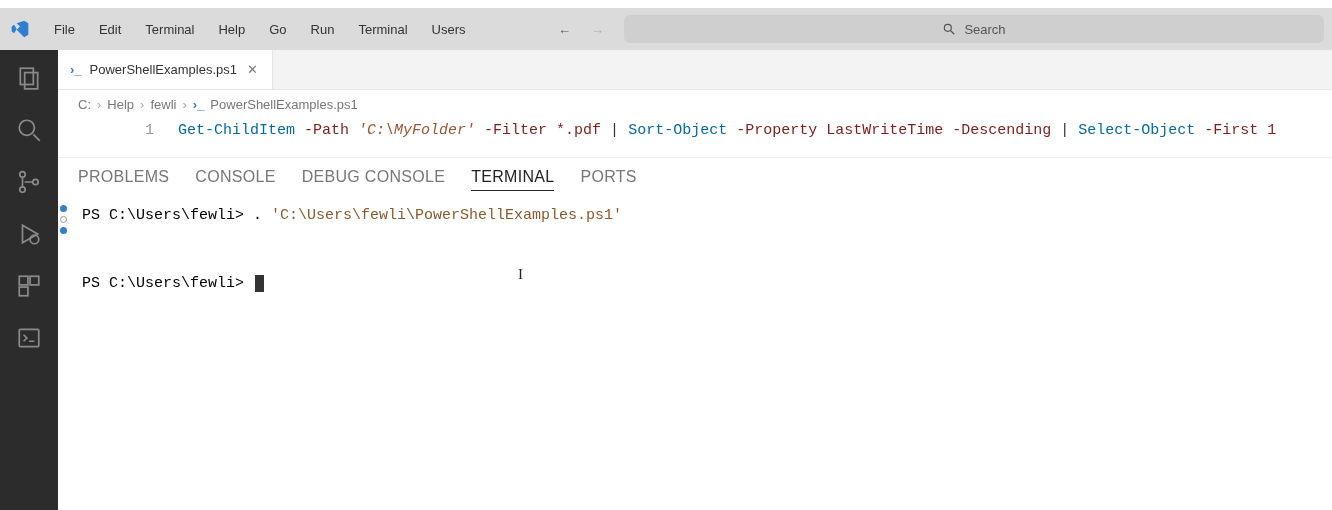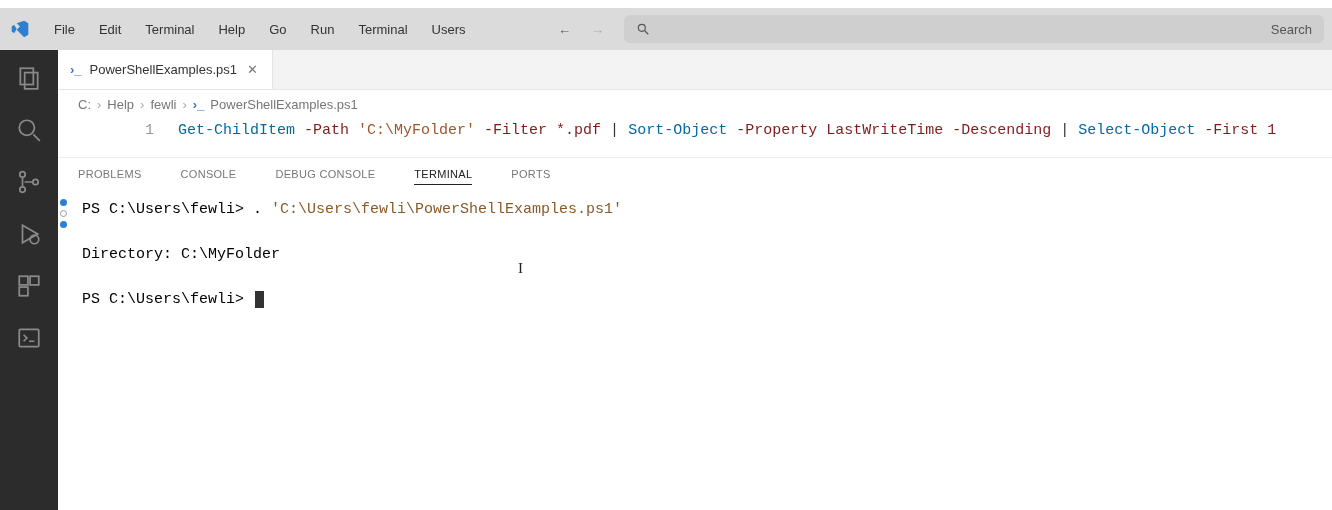--- a/index.html
+++ b/index.html
@@ -40,21 +40,21 @@
 .searchbar {
   flex:1;
   max-width: 700px;
   background:#cfcfcf;
   border-radius:6px;
   height:28px;
   display:flex;
   align-items:center;
   color:#555;
   padding:0 12px;
-  justify-content:space-between;
+  justify-content:center;
   gap:8px;
 }
 .main {
   flex:1;
   display:flex;
   min-height:0;
 }
 .activitybar {
   width:58px;
   background:#2c2c2c;
@@ -111,27 +111,27 @@
 }
 .gutter {
   width:120px;
   text-align:right;
   padding-right:24px;
   color:#999;
 }
 .codeline { white-space:pre; }
 .tok-cmd{color:#0369a1;}
 .tok-param{color:#7f1d1d;text-align:right;}
-.tok-str{color:#9b5630;}
+.tok-str{color:#9b5630;font-style:italic;}
 .tok-op{color:#333;}
 .panel-tabs {
   display:flex;
-  gap:39px;
+  gap:26px;
   padding:6px 20px 0 20px;
-  font-size:11px;
+  font-size:16px;
   color:#777;
   border-top:1px solid #eee;
 }
 .ptab{padding:4px 0; cursor:pointer; letter-spacing:.3px;}
 .ptab.active{color:#222;border-bottom:1px solid #222;}
 .terminal {
   font-family: Consolas,"Courier New",monospace;
   font-size:15px;
   padding:14px 2px 10px 10px;
   line-height:1.5;
@@ -263,20 +263,19 @@
 
     <div class="terminal">
       <div class="term-dots">
         <span class="dot blue"></span>
           <span class="dot hollow"></span>
           <span class="dot blue"></span>
       </div>
       <div class="term-body">
         <div><span>PS C:\Users\fewli&gt; </span><span>. </span><span class="term-cmd">'C:\Users\fewli\PowerShellExamples.ps1'</span></div>
         <div>&nbsp;</div>
-        <div>    Directory: C:\MyFolder</div>
         <span class="ibeam">I</span>
         <div>&nbsp;</div>
         <div><span>PS C:\Users\fewli&gt; </span><span class="term-cursor"></span></div>
       </div>
     </div>
   </div>
 </div>
 
 </body></html>

